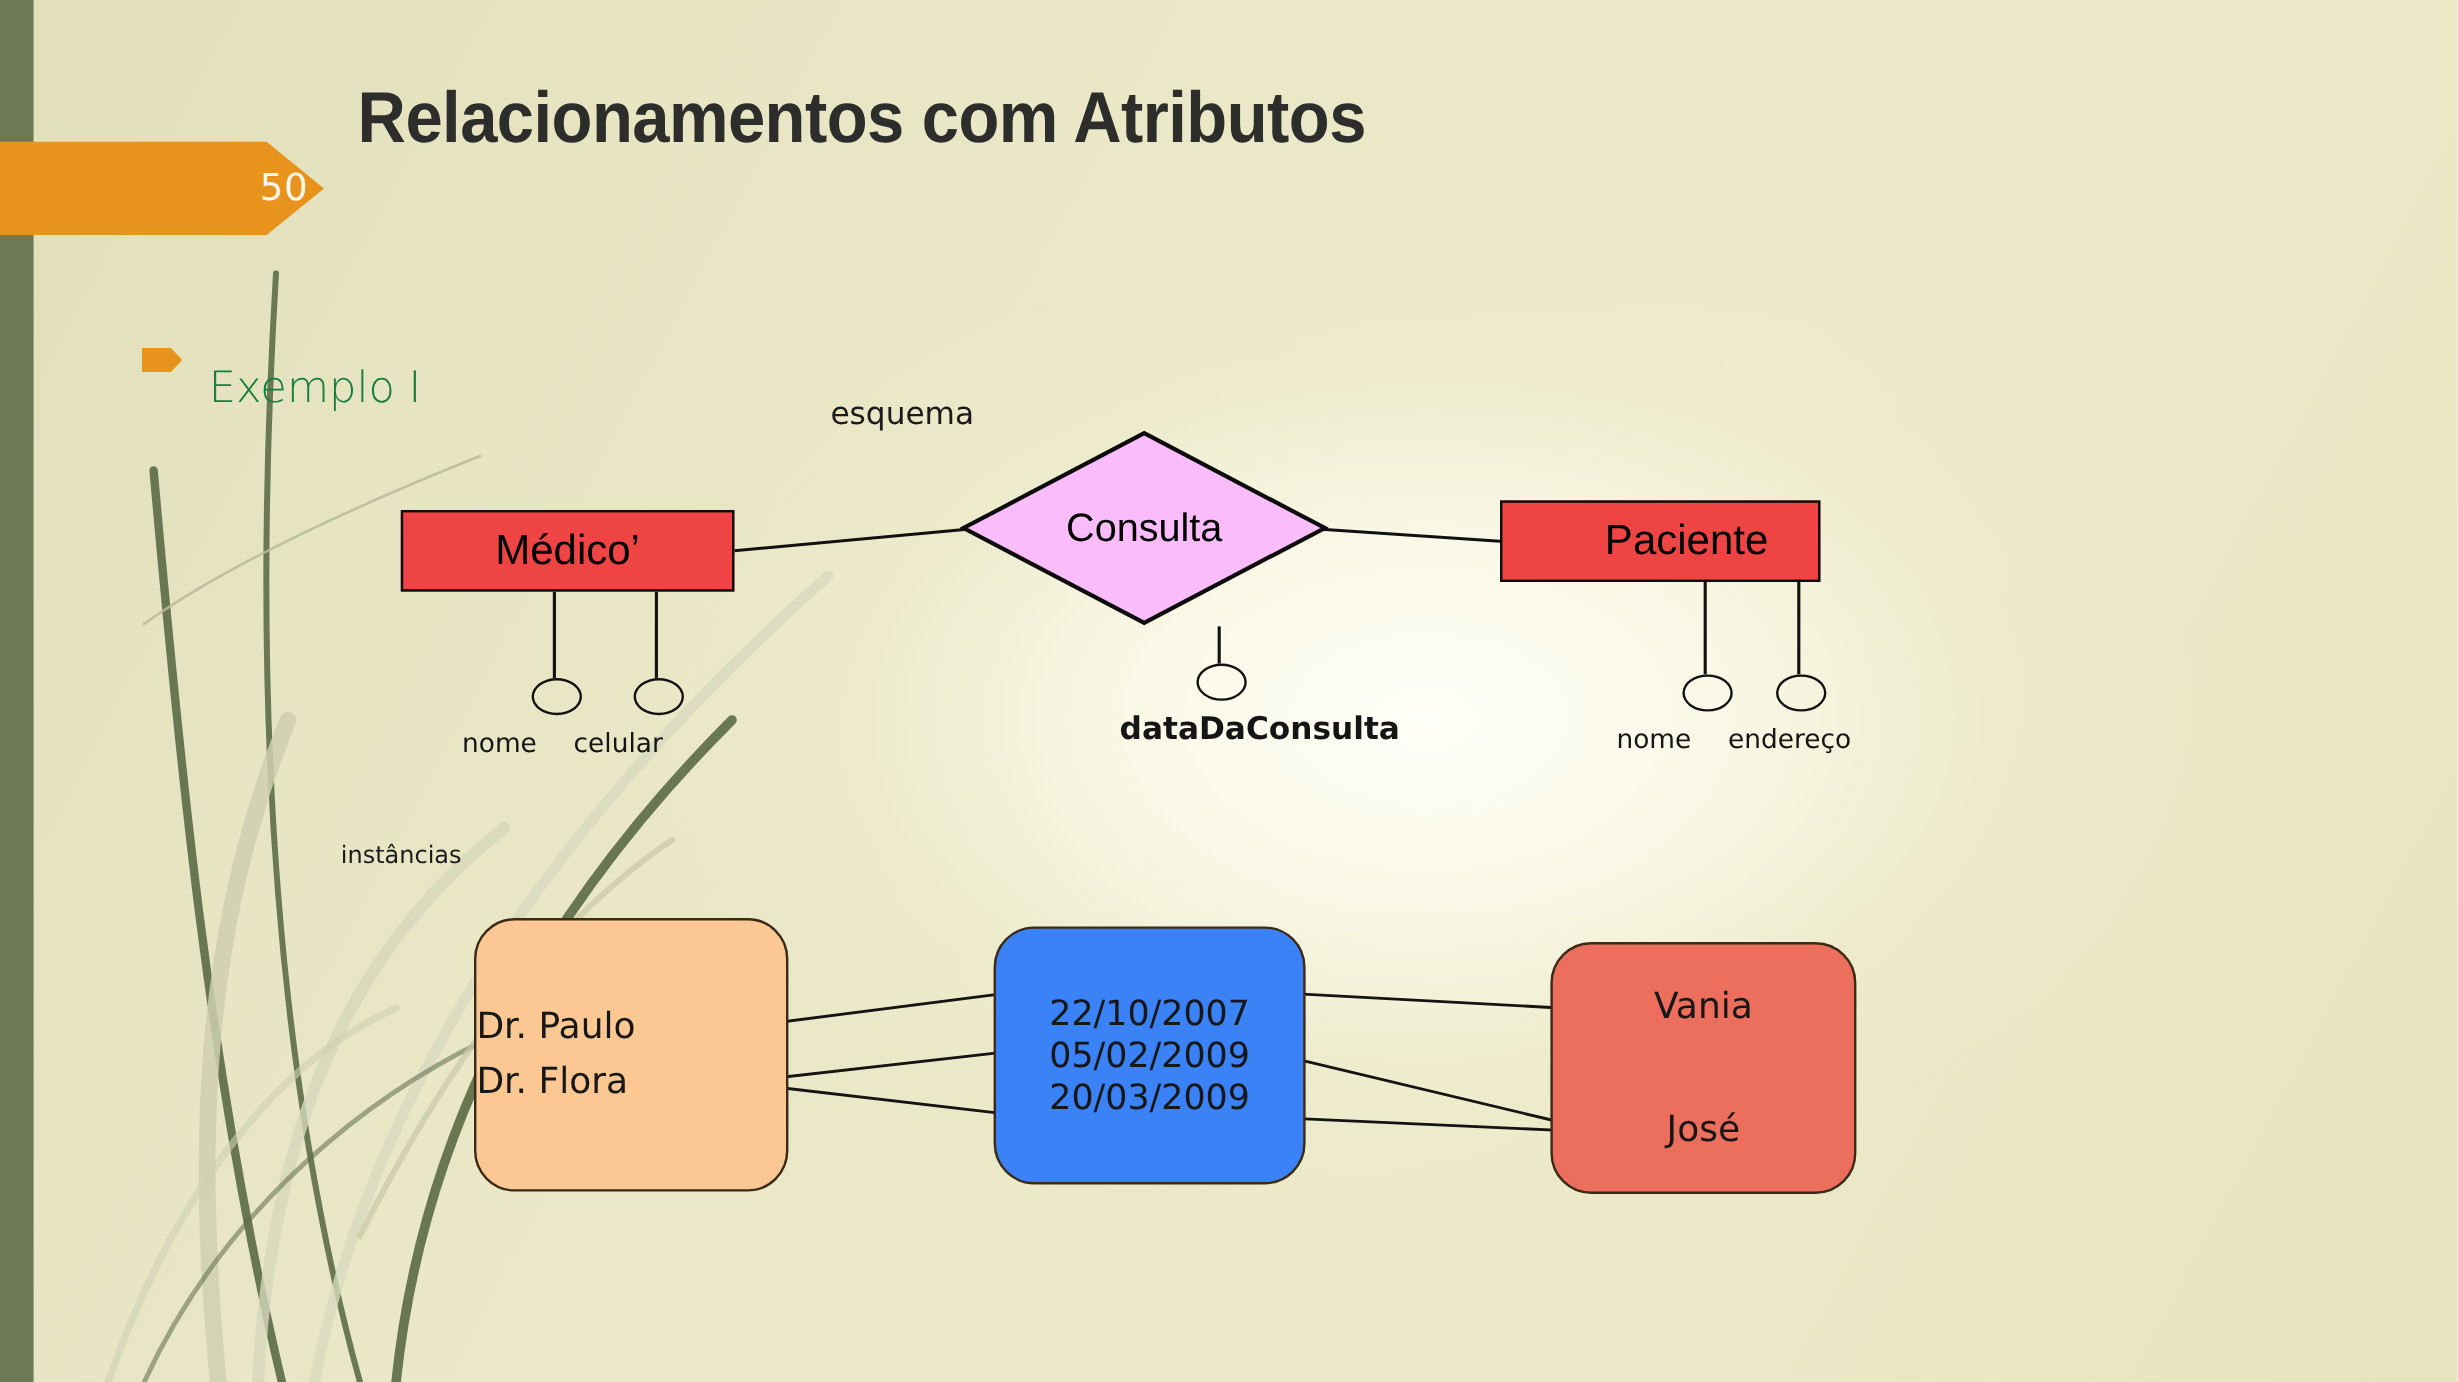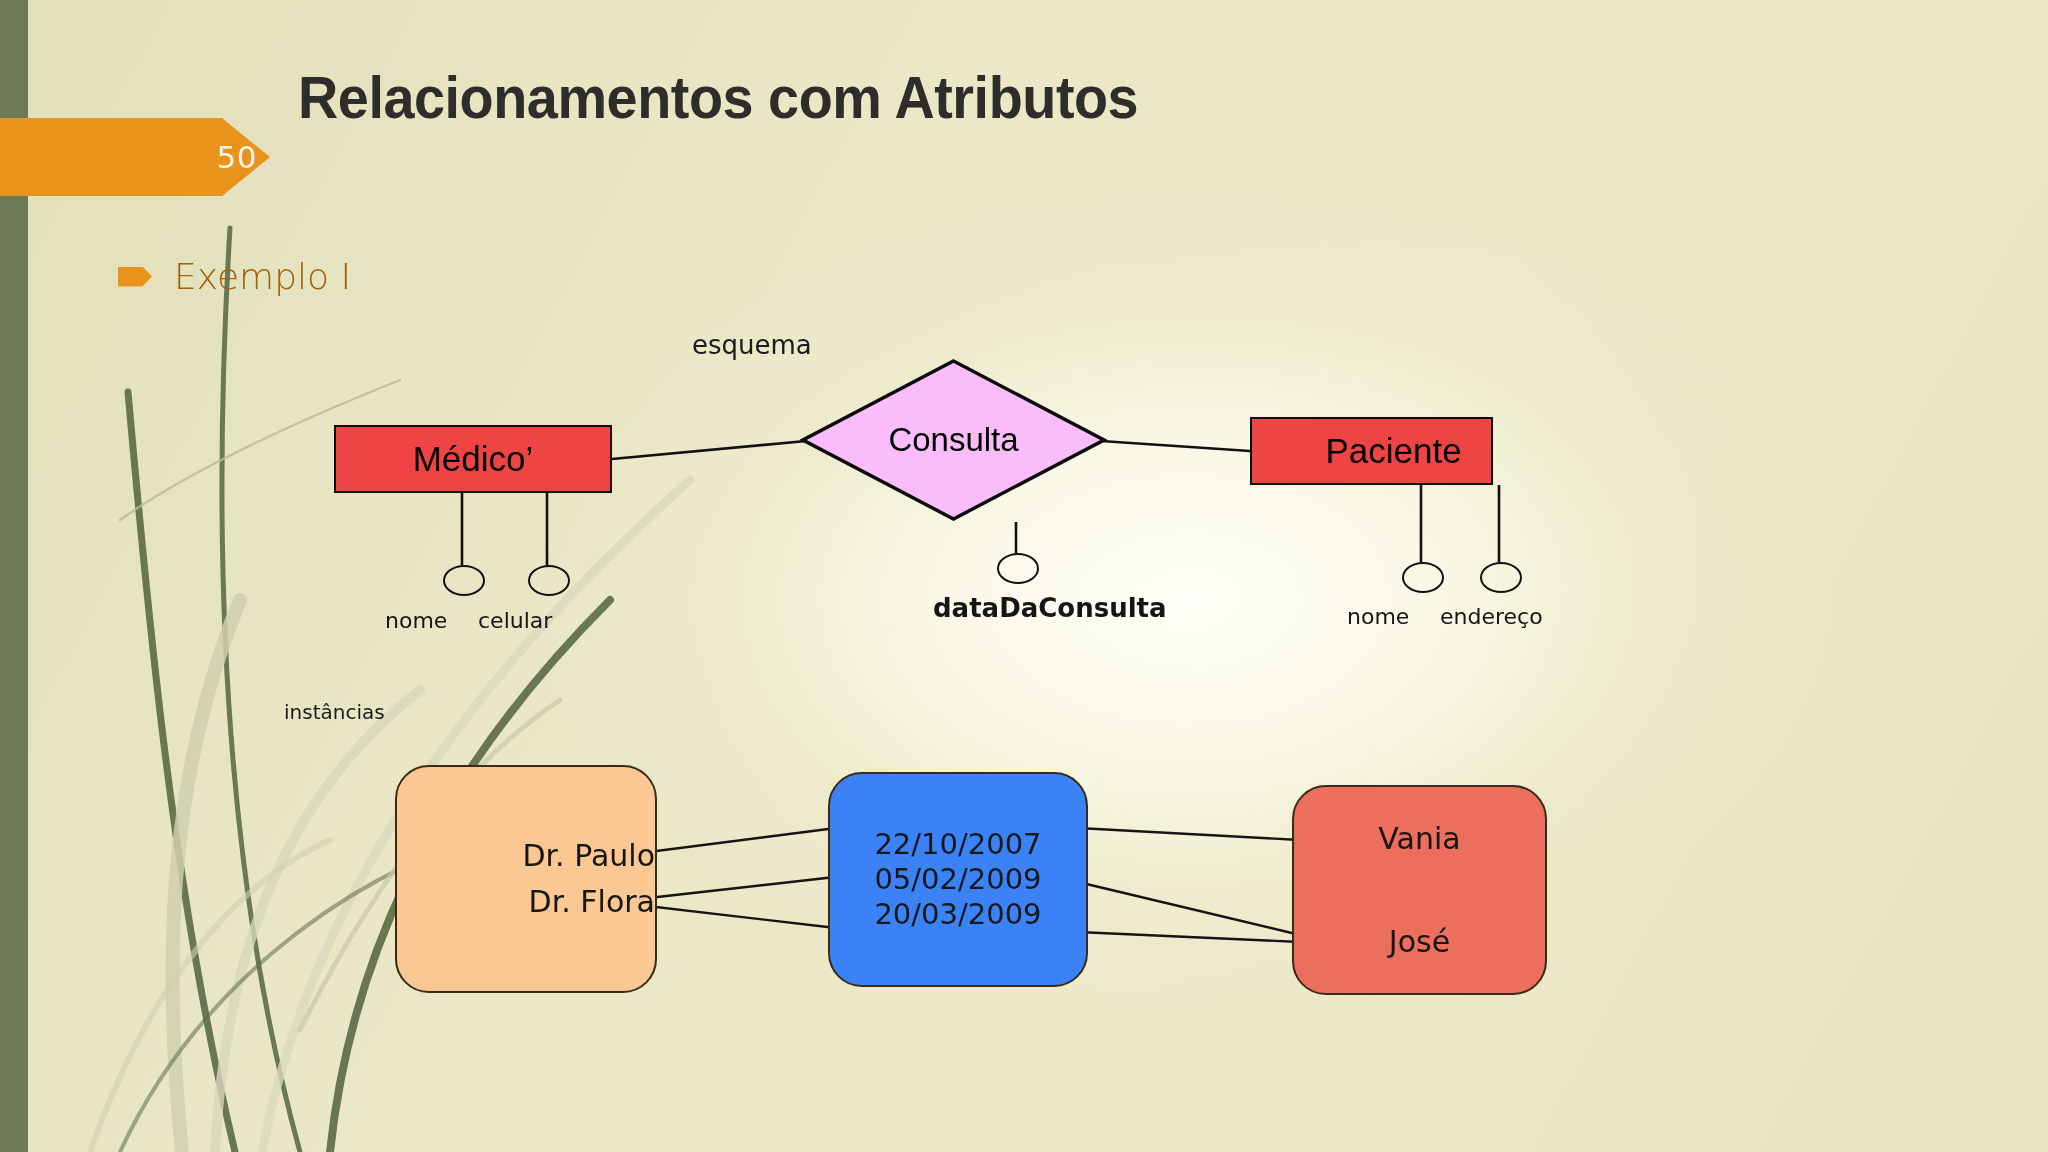--- a/index.html
+++ b/index.html
@@ -82,23 +82,24 @@
     align-items: center;
     gap: 22px;
   }
   .bullet-marker {
     width: 34px; height: 20px;
     background: #e8941c;
     clip-path: polygon(0 0, 72% 0, 100% 50%, 72% 100%, 0 100%);
   }
   .bullet-text {
     font-size: 36px;
-    color: #a16207;
+    color: #15803d;
     font-family: "DejaVu Sans", sans-serif;
     font-weight: 300;
+    margin-top: 47px;
   }
 
   
   .lbl {
     position: absolute;
     color: #1b1b1b;
     font-family: "DejaVu Sans", sans-serif;
     white-space: nowrap;
   }
   .lbl-esquema { left: 692px; top: 330px; font-size: 26px; }
@@ -111,21 +112,21 @@
     border: 2.5px solid #0c0c0c;
     display: flex;
     align-items: center;
     justify-content: center;
     color: #000;
     font-family: "Liberation Sans", sans-serif;
     font-size: 35px;
     box-sizing: border-box;
   }
   .entity-medico { left: 334px; top: 425px; width: 278px; height: 68px; }
-  .entity-paciente { left: 1250px; top: 417px; width: 243px; height: 68px; padding-left: 44px; }
+  .entity-paciente { left: 1250px; top: 417px; width: 267px; height: 68px; padding-left: 44px; }
 
   
   .diamond-wrap {
     position: absolute;
     left: 800px; top: 358px;
     width: 307px; height: 164px;
   }
   .diamond-wrap svg { display:block; width:100%; height:100%; }
   .diamond-label {
     position: absolute;
@@ -174,21 +175,21 @@
     display: flex;
     flex-direction: column;
     justify-content: center;
     font-family: "DejaVu Sans", sans-serif;
     color: #171717;
   }
   .inst-medicos {
     left: 395px; top: 765px;
     width: 262px; height: 228px;
     background: #fbc793;
-    align-items: flex-end;
+    align-items: flex-start;
     gap: 14px;
     font-size: 30px;
   }
   .inst-datas {
     left: 828px; top: 772px;
     width: 260px; height: 215px;
     background: #3b82f6;
     align-items: center;
     gap: 4px;
     font-size: 29px;

